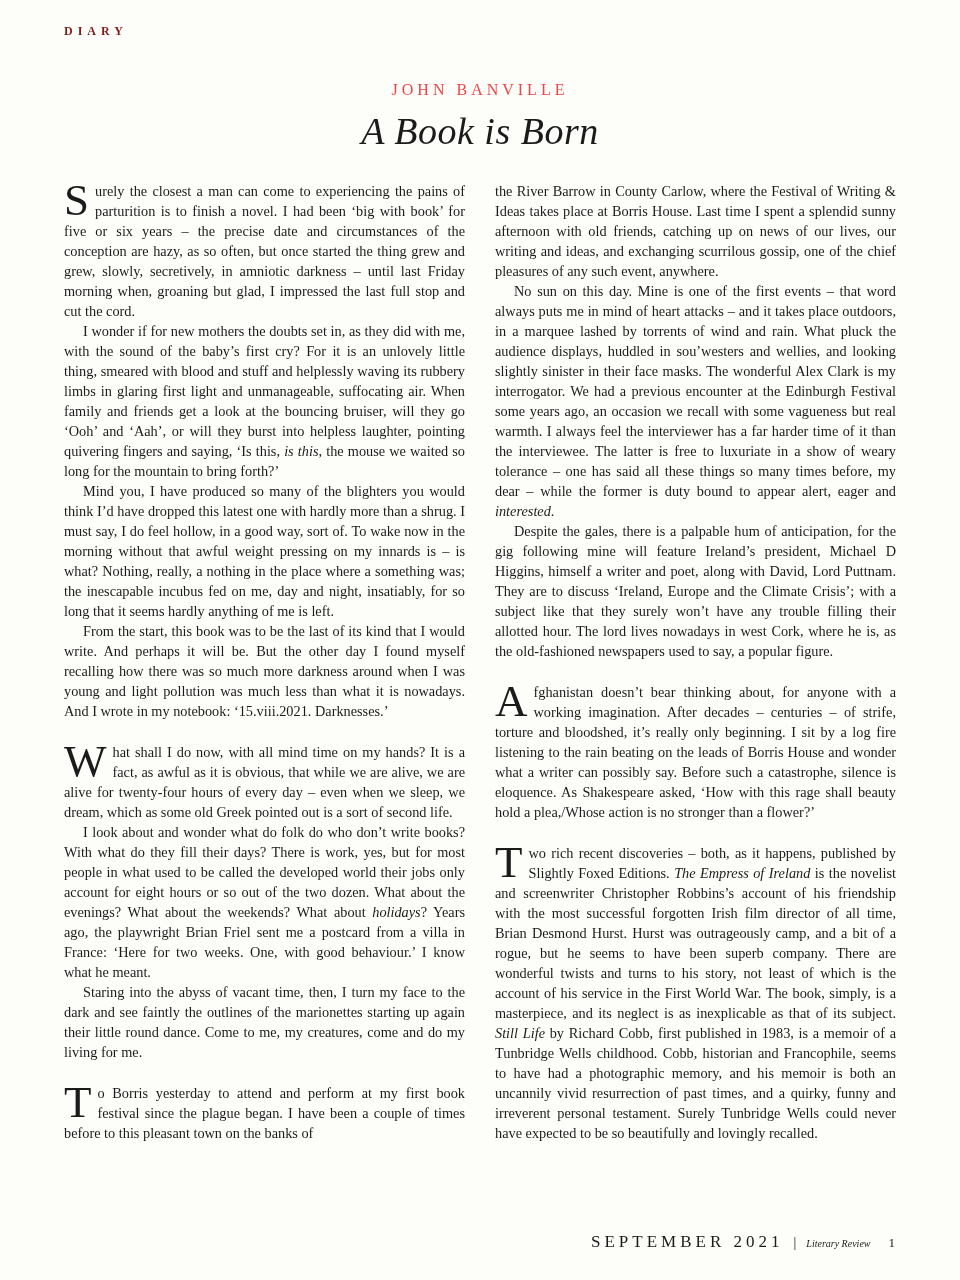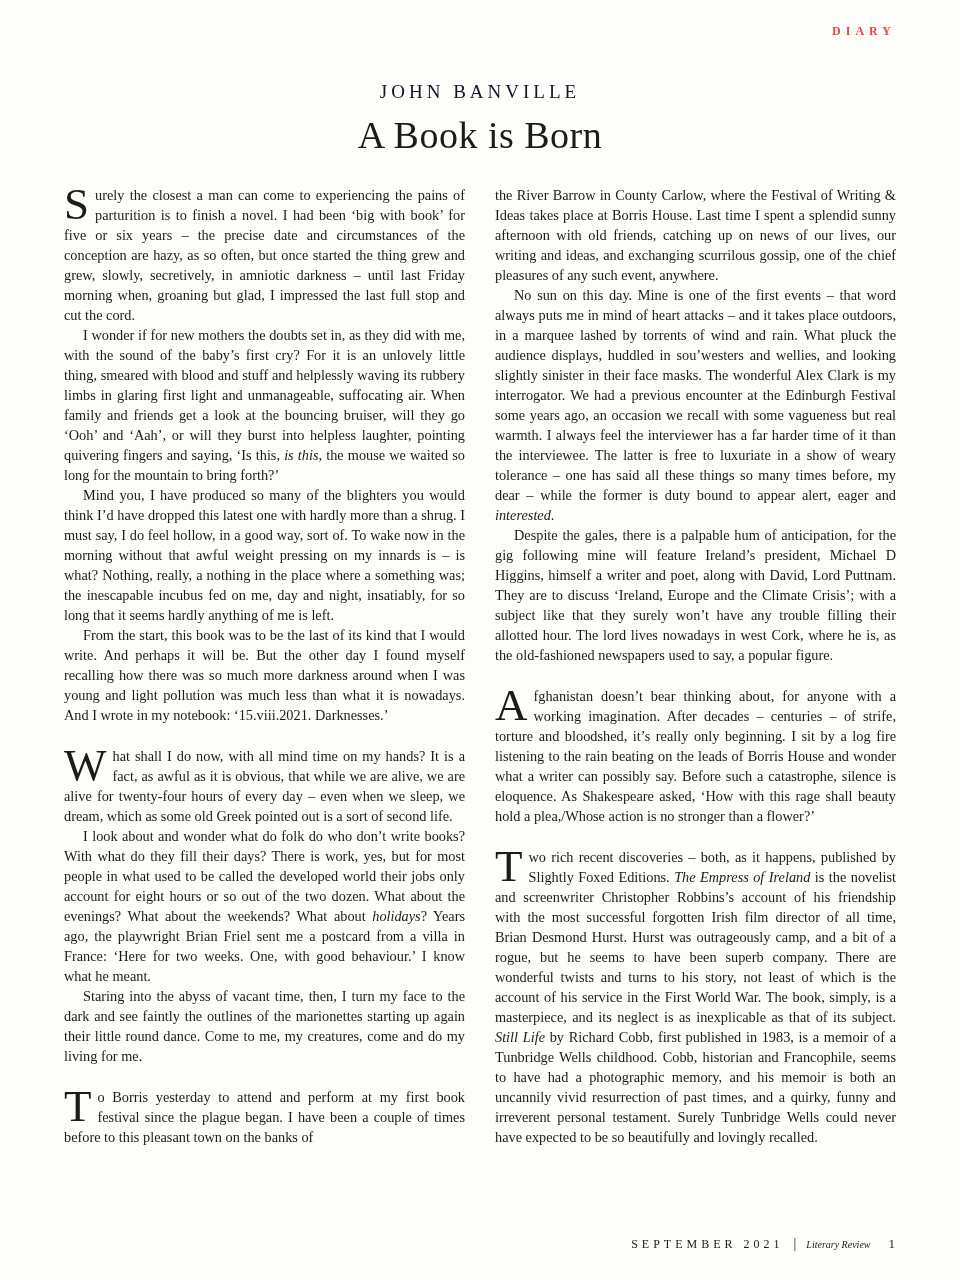--- a/index.html
+++ b/index.html
@@ -13,40 +13,41 @@
     position: relative;
     width: 960px;
     height: 1280px;
     box-sizing: border-box;
     padding: 24px 64px 0 64px;
     overflow: hidden;
     font-family: "Liberation Serif", serif;
     color: #1b1b1b;
   }
   .kicker {
-    text-align: right;
+    text-align: left;
     font-size: 12px;
     font-weight: bold;
     letter-spacing: 5px;
-    color: #ef4444;
+    color: #7f1d1d;
   }
   .masthead {
     text-align: center;
     margin-top: 42px;
   }
   .author {
-    font-size: 19px;
+    font-size: 16px;
     letter-spacing: 4px;
-    color: #0f172a;
+    color: #ef4444;
     margin-top: 23px;
   }
   .title {
     margin: 10px 0 0 0;
     font-size: 38px;
     font-weight: normal;
+    font-style: italic;
     letter-spacing: 0.5px;
   }
   .columns {
     display: flex;
     gap: 30px;
     margin-top: 28px;
   }
   .col {
     width: 401px;
     font-size: 14.3px;
@@ -73,21 +74,21 @@
   }
   em { }
   .footer {
     position: absolute;
     right: 64px;
     bottom: 28px;
     display: flex;
     align-items: baseline;
   }
   .footer-issue {
-    font-size: 12px;
+    font-size: 17px;
     letter-spacing: 4px;
   }
   .footer-divider {
     font-size: 14px;
     margin: 0 10px;
     color: #1b1b1b;
   }
   .footer-journal {
     font-style: italic;
     font-size: 10px;

